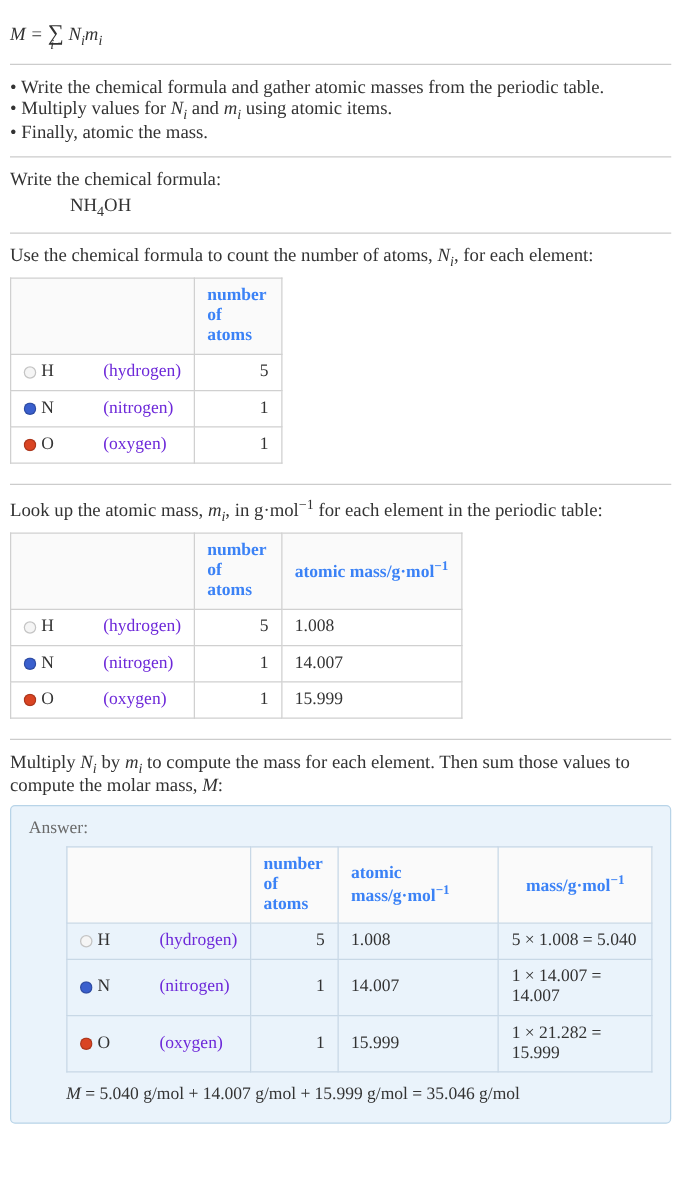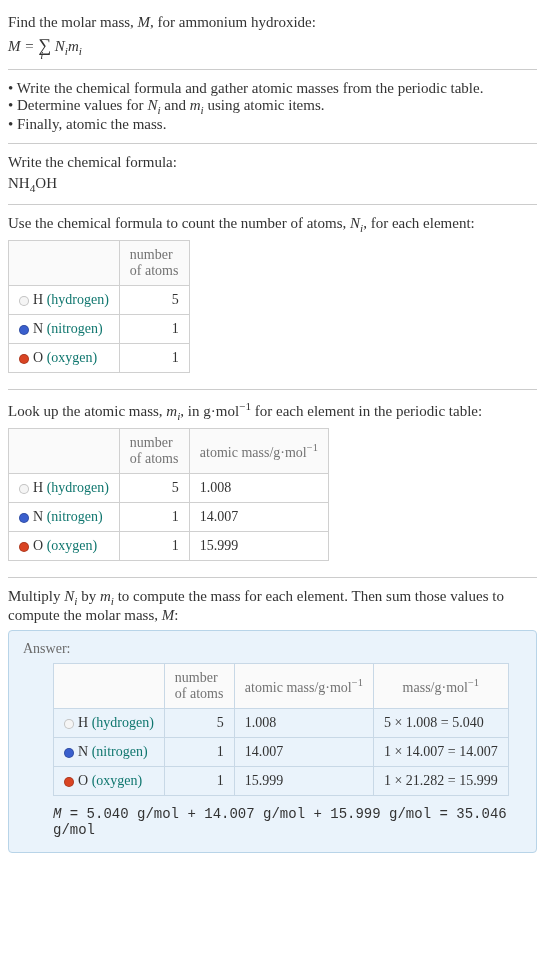--- a/index.html
+++ b/index.html
@@ -42,41 +42,42 @@
       border-collapse: collapse;
       margin: 6px 0;
     }
     th, td {
       border: 1px solid #d0d0d0;
       padding: 6px 10px;
       text-align: left;
       font-size: 14px;
     }
     th {
-      font-weight: normal;
-      color: #737373;
+      font-weight: bold;
+      color: #3b82f6;
       background: #fafafa;
     }
     td.num {
       text-align: right;
     }
     .element-cell {
       white-space: nowrap;
     }
     .dot {
       display: inline-block;
       width: 10px;
       height: 10px;
       border-radius: 50%;
       margin-right: 4px;
       vertical-align: middle;
       border: 1px solid rgba(0,0,0,0.2);
     }
     .element-label {
-      color: #0f766e;
+      color: #6d28d9;
+      margin-left: 36px;
     }
     .answer-box {
       background: #eaf3fb;
       border: 1px solid #b8d4e8;
       border-radius: 4px;
       padding: 10px 14px 14px 14px;
       margin-top: 6px;
     }
     .answer-label {
       color: #6a6a6a;
@@ -86,53 +87,49 @@
     .answer-box table {
       margin-left: 30px;
     }
     .answer-box th, .answer-box td {
       border: 1px solid #c8d8e6;
     }
     .final-line {
       margin-left: 30px;
       margin-top: 10px;
       font-size: 14px;
-      font-family: Liberation Mono, monospace;
     }
     .intro-line {
       padding-bottom: 2px;
     }
   </style>
 </head>
 <body>
 
 <div class="section">
-  <div class="intro-line">
-    <span>Find the molar mass, </span><i>M</i><span>, for ammonium hydroxide:</span>
-  </div>
   <div class="formula">
     <i>M</i><span> = </span><span style="position:relative;display:inline-block;"><span style="font-size:18px;">∑</span><span class="sub" style="position:absolute;left:2px;top:14px;">i</span></span><span> N</span><span class="sub">i</span><span>m</span><span class="sub">i</span>
   </div>
 </div>
 
 <hr>
 
 <div class="section">
   <div>• Write the chemical formula and gather atomic masses from the periodic table.</div>
   <div>
-    <span>• Determine values for </span><i>N</i><span class="sub"><i>i</i></span><span> and </span><i>m</i><span class="sub"><i>i</i></span><span> using atomic items.</span>
+    <span>• Multiply values for </span><i>N</i><span class="sub"><i>i</i></span><span> and </span><i>m</i><span class="sub"><i>i</i></span><span> using atomic items.</span>
   </div>
   <div>• Finally, atomic the mass.</div>
 </div>
 
 <hr>
 
 <div class="section">
   <div>Write the chemical formula:</div>
-  <div class="chem-formula" style="padding-top:4px;">
+  <div class="chem-formula" style="padding-top:4px;margin-left:48px;">
     <span>NH</span><span class="sub">4</span><span>OH</span>
   </div>
 </div>
 
 <hr>
 
 <div class="section">
   <div>
     <span>Use the chemical formula to count the number of atoms, </span><i>N</i><span class="sub"><i>i</i></span><span>, for each element:</span>
   </div>

